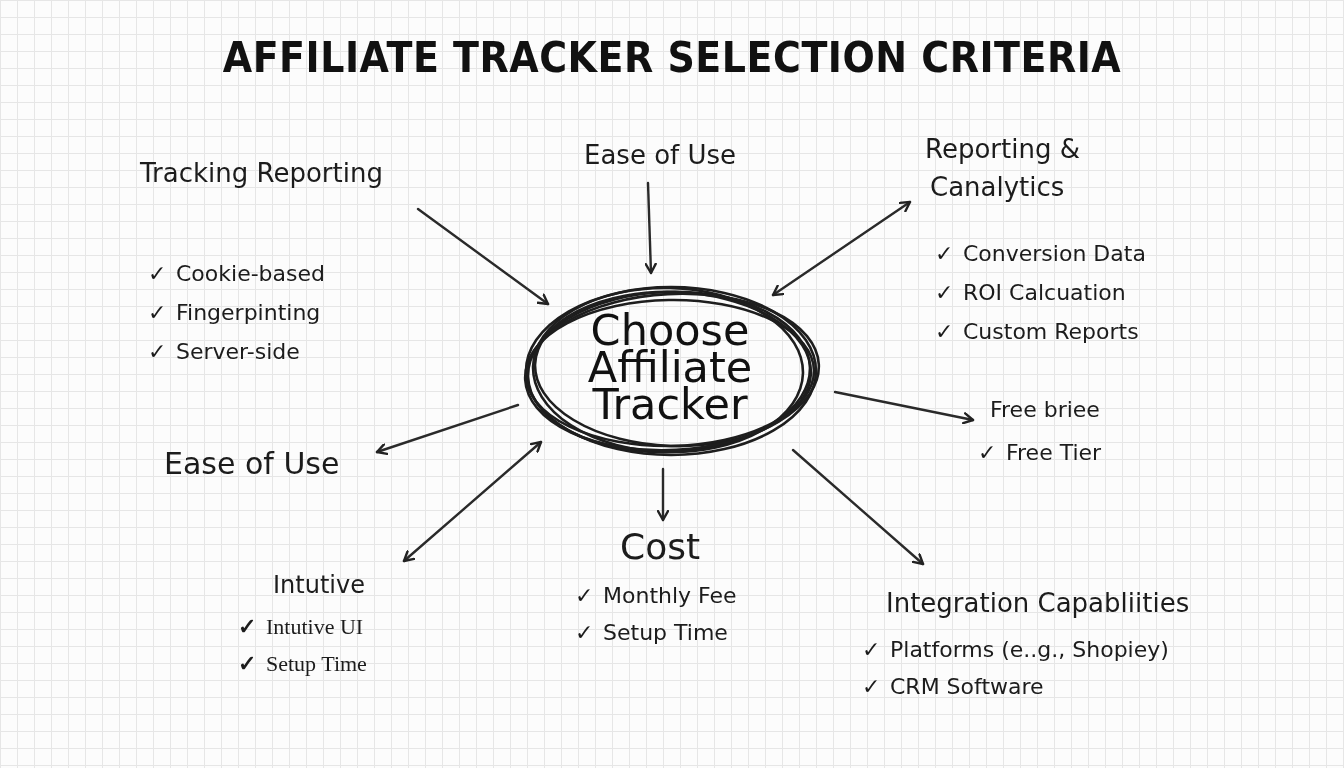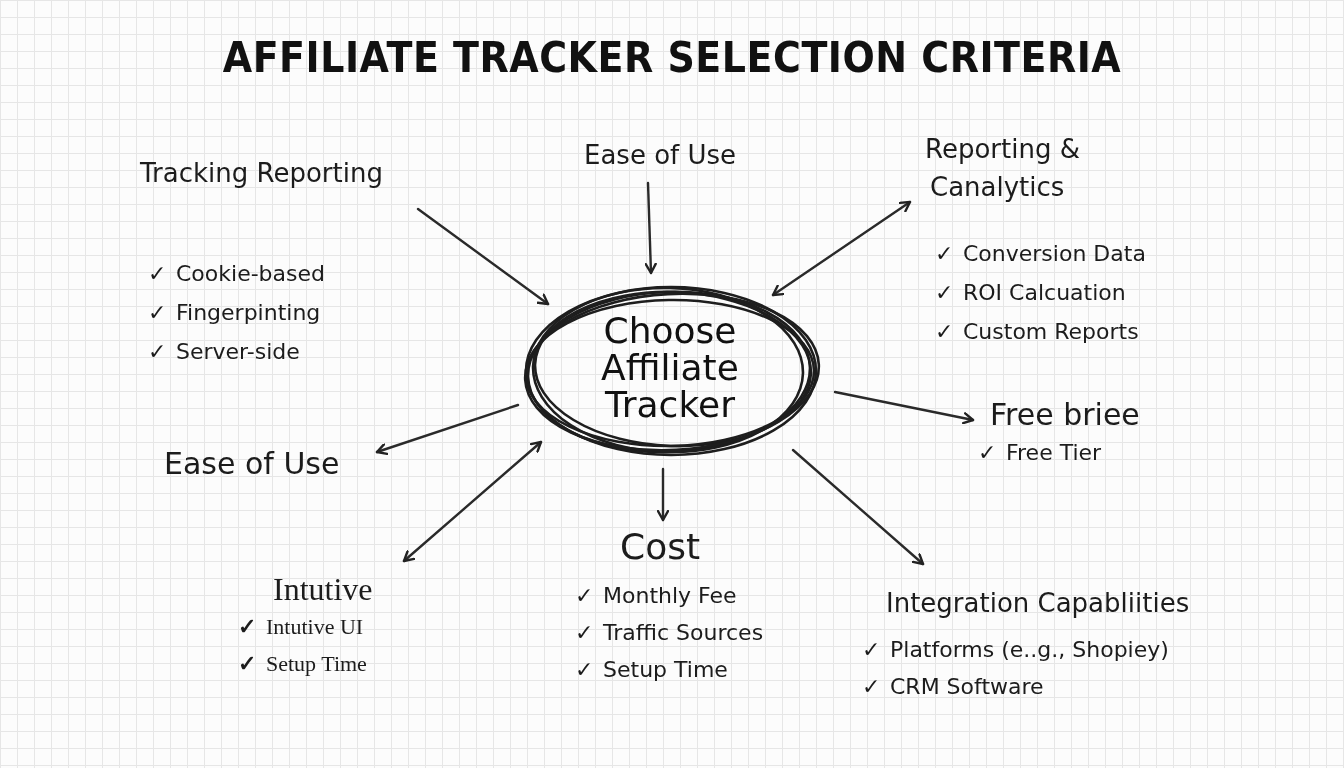--- a/index.html
+++ b/index.html
@@ -23,21 +23,21 @@
     .heading { font-size: 26px; }
     .heading-lg { font-size: 30px; }
     .heading-xl { font-size: 36px; }
     .list { position: absolute; list-style: none; margin: 0; padding: 0; }
     .list li { font-size: 22px; line-height: 39px; white-space: nowrap; color: #1c1c1c; }
     .list.tight li { line-height: 37px; }
     .check { display: inline-block; width: 28px; font-weight: bold; }
     svg.arrows { position: absolute; left: 0; top: 0; }
     .center-label {
       position: absolute; left: 560px; top: 312px; width: 220px;
-      text-align: center; font-size: 36px; line-height: 37px; color: #111;
+      text-align: center; font-size: 43px; line-height: 37px; color: #111;
     }
   </style>
 </head>
 <body>
 
 <div class="title">AFFILIATE TRACKER SELECTION CRITERIA</div>
 
 <svg class="arrows" width="1344" height="768" viewBox="0 0 1344 768">
   <defs>
     <marker id="ah" viewBox="0 0 12 12" refX="10" refY="6" markerWidth="12" markerHeight="12" orient="auto-start-reverse" markerUnits="userSpaceOnUse">
@@ -89,37 +89,36 @@
 <div class="hw heading" style="left:584px; top:140px;">Ease of Use</div>
 
 <div class="hw heading" style="left:925px; top:134px;">Reporting &amp;</div>
 <div class="hw heading" style="left:930px; top:172px;">Canalytics</div>
 <ul class="list" style="left:935px; top:234px;">
   <li><span class="check">✓</span><span>Conversion Data</span></li>
   <li><span class="check">✓</span><span>ROI Calcuation</span></li>
   <li><span class="check">✓</span><span>Custom Reports</span></li>
 </ul>
 
-<div class="hw heading" style="left:990px; top:397px; font-size:30px;">Free briee</div>
+<div class="hw heading" style="left:990px; top:397px; font-size:22px;">Free briee</div>
 <ul class="list tight" style="left:978px; top:434px;">
   <li><span class="check">✓</span><span>Free Tier</span></li>
 </ul>
 
 <div class="hw heading-lg" style="left:164px; top:446px;">Ease of Use</div>
 
-<div class="hw heading" style="left:273px; top:571px; font-size:32px;font-family:Liberation Serif, serif;">Intutive</div>
+<div class="hw heading" style="left:273px; top:571px; font-size:24px;">Intutive</div>
 <ul class="list tight" style="left:238px; top:608px;font-family:Liberation Serif, serif;">
   <li><span class="check">✓</span><span>Intutive UI</span></li>
   <li><span class="check">✓</span><span>Setup Time</span></li>
 </ul>
 
 <div class="hw heading-xl" style="left:620px; top:526px;">Cost</div>
 <ul class="list tight" style="left:575px; top:577px;">
   <li><span class="check">✓</span><span>Monthly Fee</span></li>
-  <li><span class="check">✓</span><span>Traffic Sources</span></li>
   <li><span class="check">✓</span><span>Setup Time</span></li>
 </ul>
 
 <div class="hw heading" style="left:886px; top:588px;">Integration Capabliities</div>
 <ul class="list tight" style="left:862px; top:631px;">
   <li><span class="check">✓</span><span>Platforms (e..g., Shopiey)</span></li>
   <li><span class="check">✓</span><span>CRM Software</span></li>
 </ul>
 
 </body></html>

